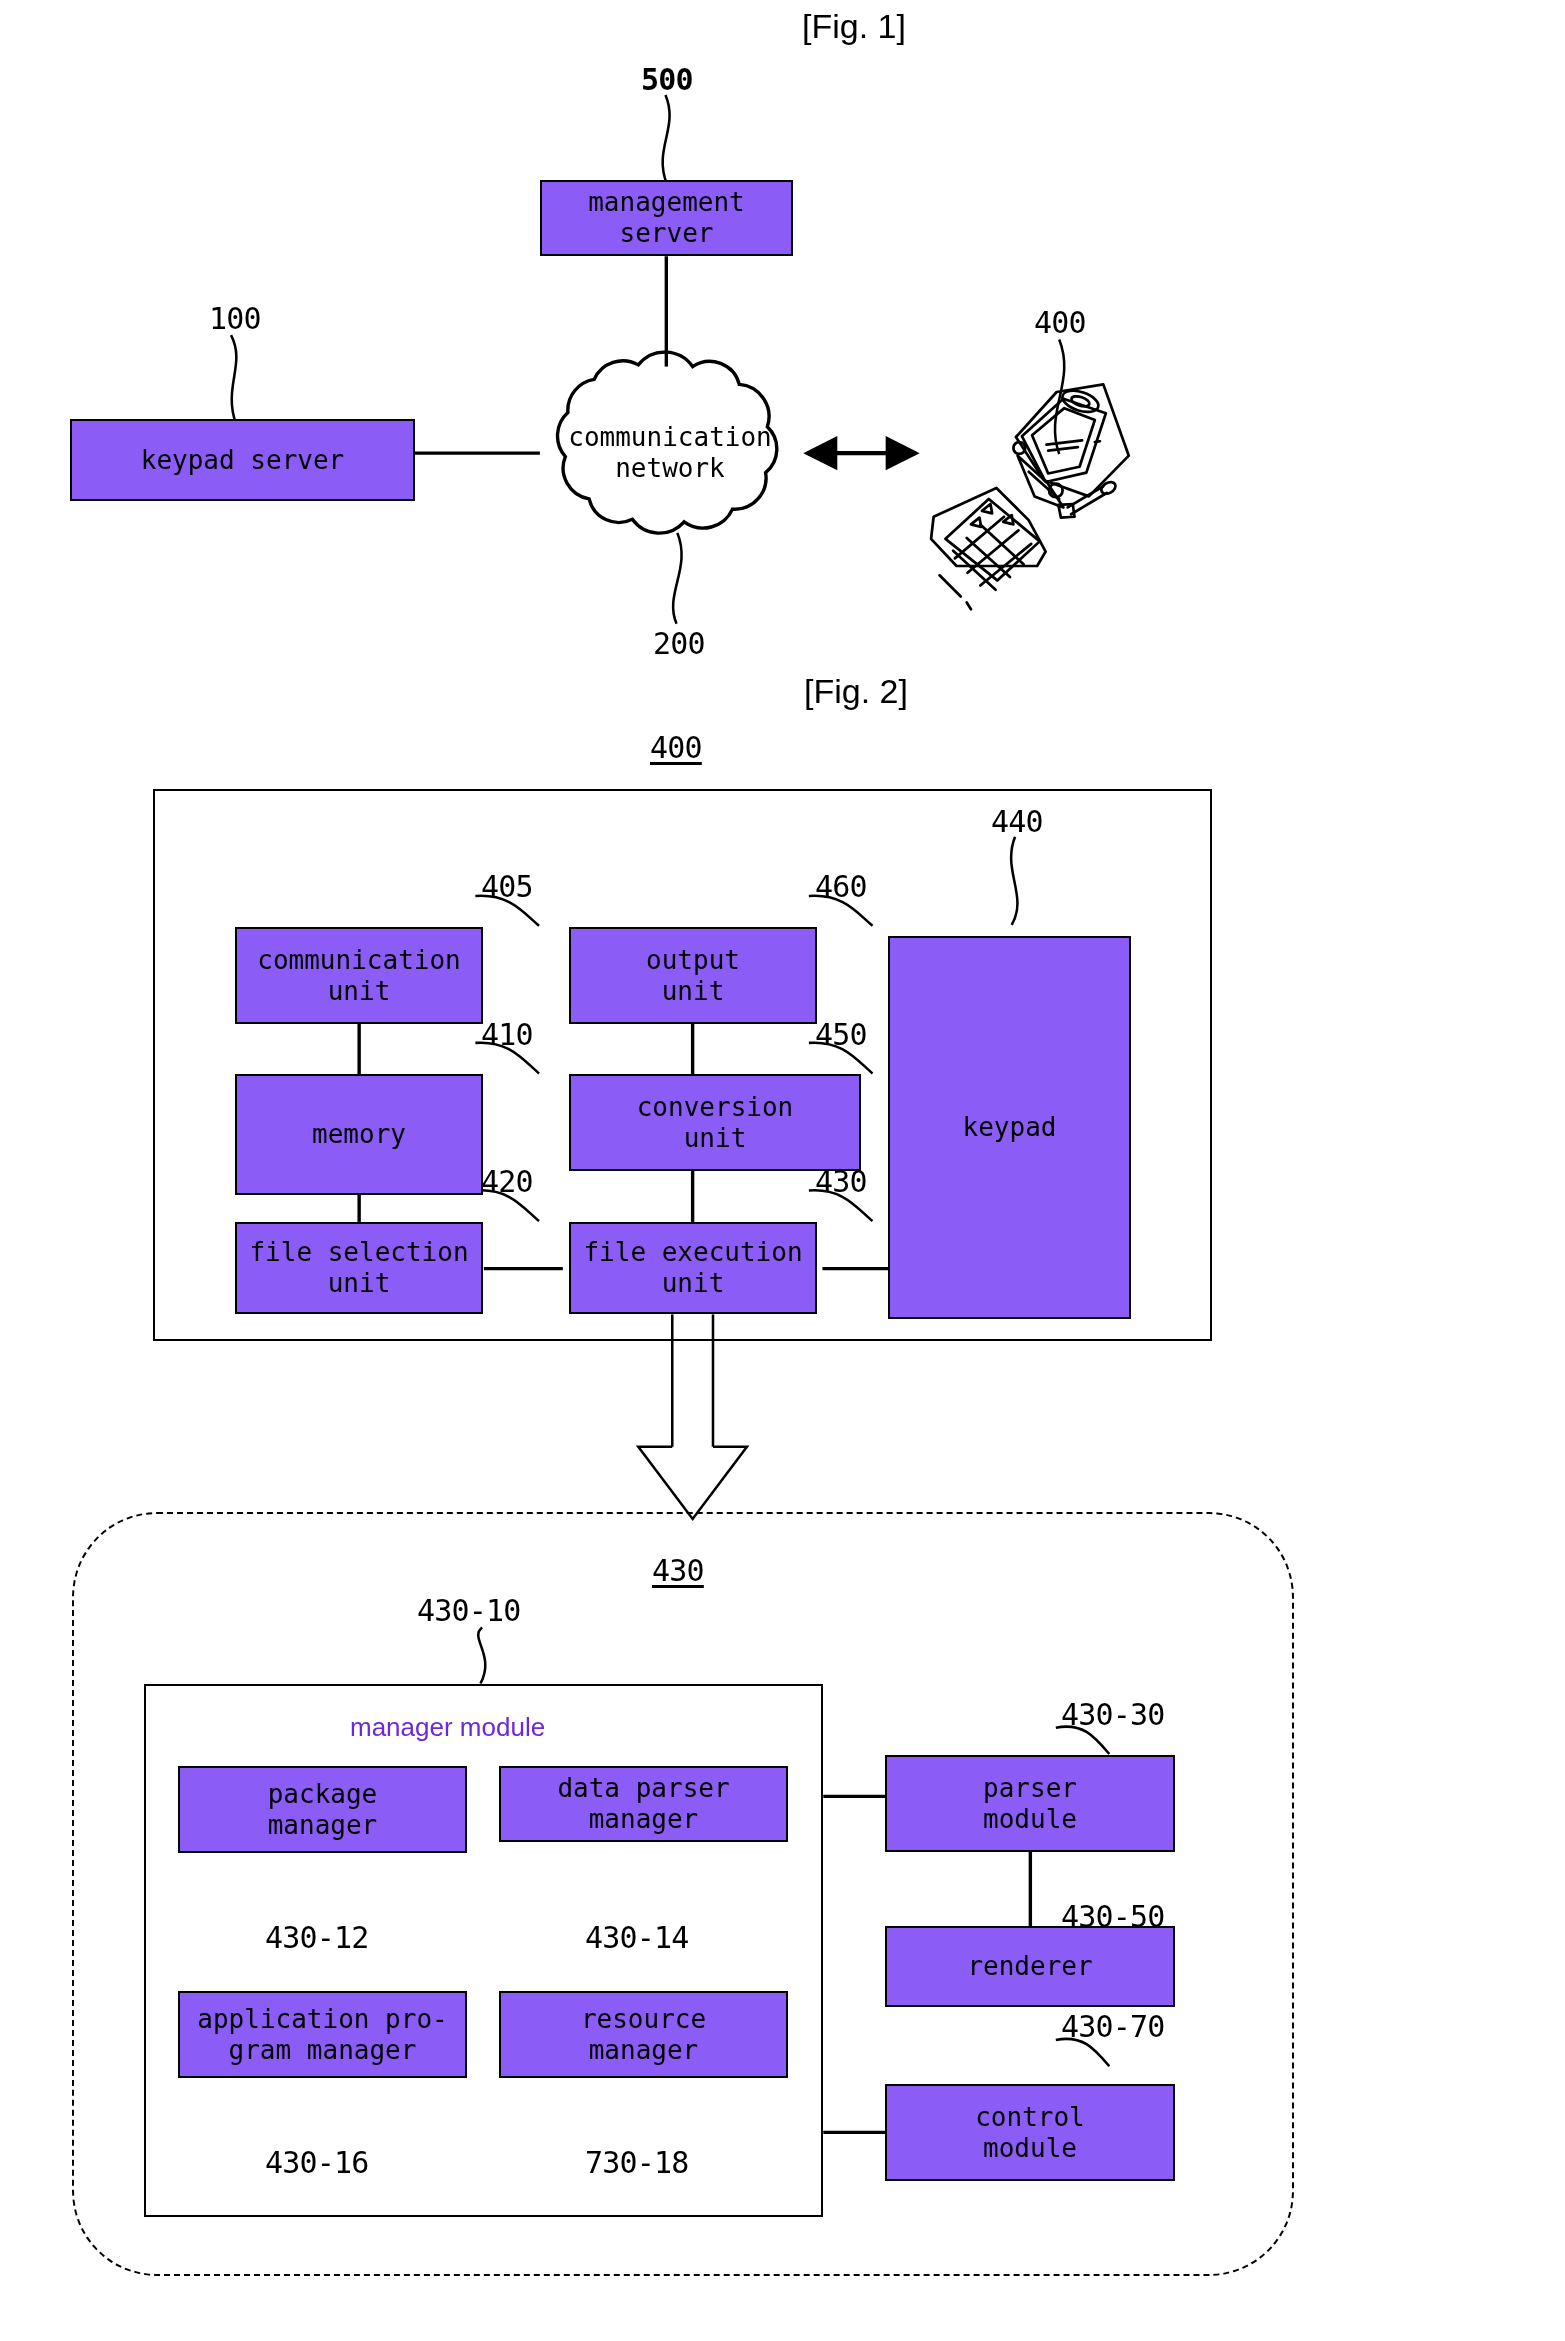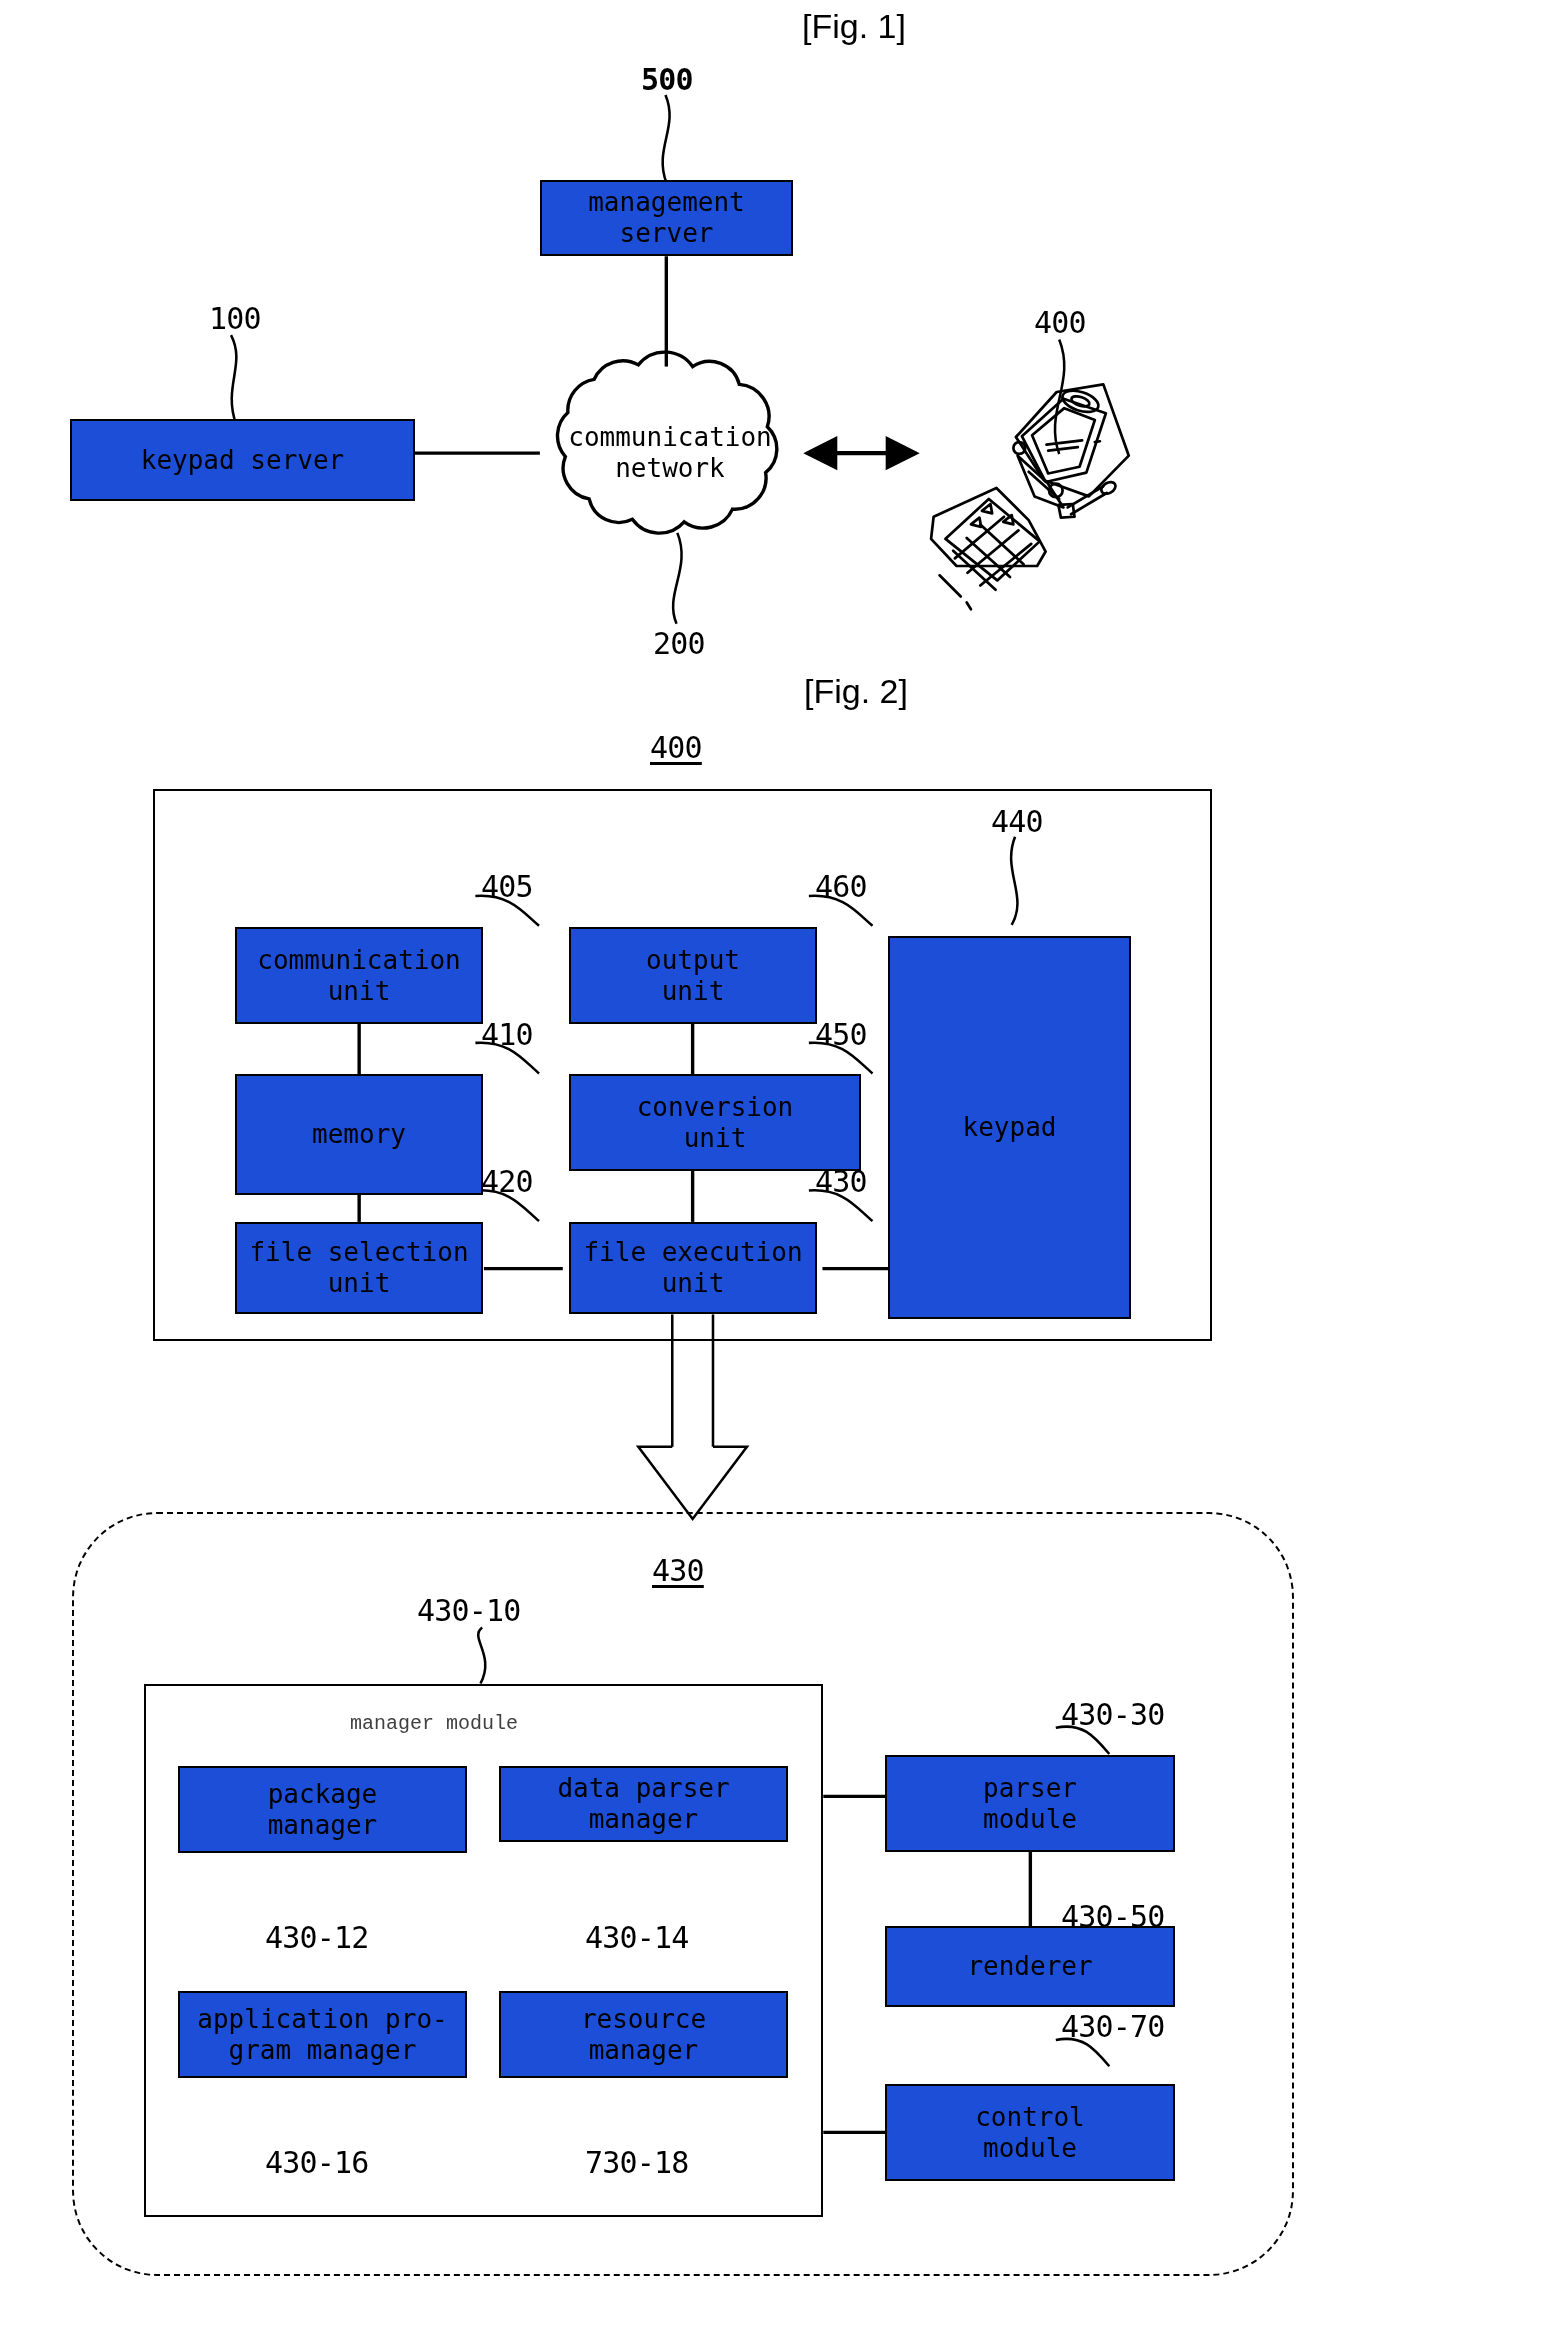--- a/index.html
+++ b/index.html
@@ -56,40 +56,40 @@
     text-align: center;
     font-family: "DejaVu Sans Mono", monospace;
     font-size: 26px;
     line-height: 1.18;
     color: #000;
     box-sizing: border-box;
     pointer-events: auto;
   }
   .rectbox {
     border: 2.5px solid #000;
-    background: #1d4ed8;
+    background: #8b5cf6;
   }
   .plainbox {
     border: 2.5px solid #000;
     background: #fff;
     position: absolute;
     box-sizing: border-box;
   }
   .dashbox {
     position: absolute;
     border: 2.5px dashed #000;
     border-radius: 85px;
     box-sizing: border-box;
     background: transparent;
   }
   .textonly {
     position: absolute;
-    font-family: Liberation Mono, monospace;
-    font-size: 20px;
-    color: #404040;
+    font-family: Liberation Sans, sans-serif;
+    font-size: 26px;
+    color: #6d28d9;
     white-space: nowrap;
   }
 </style>
 </head>
 <body>
 
 <div id="sheet">
 
   <div class="fig-title" style="left:802px; top:6.8px;">[Fig. 1]</div>
 

